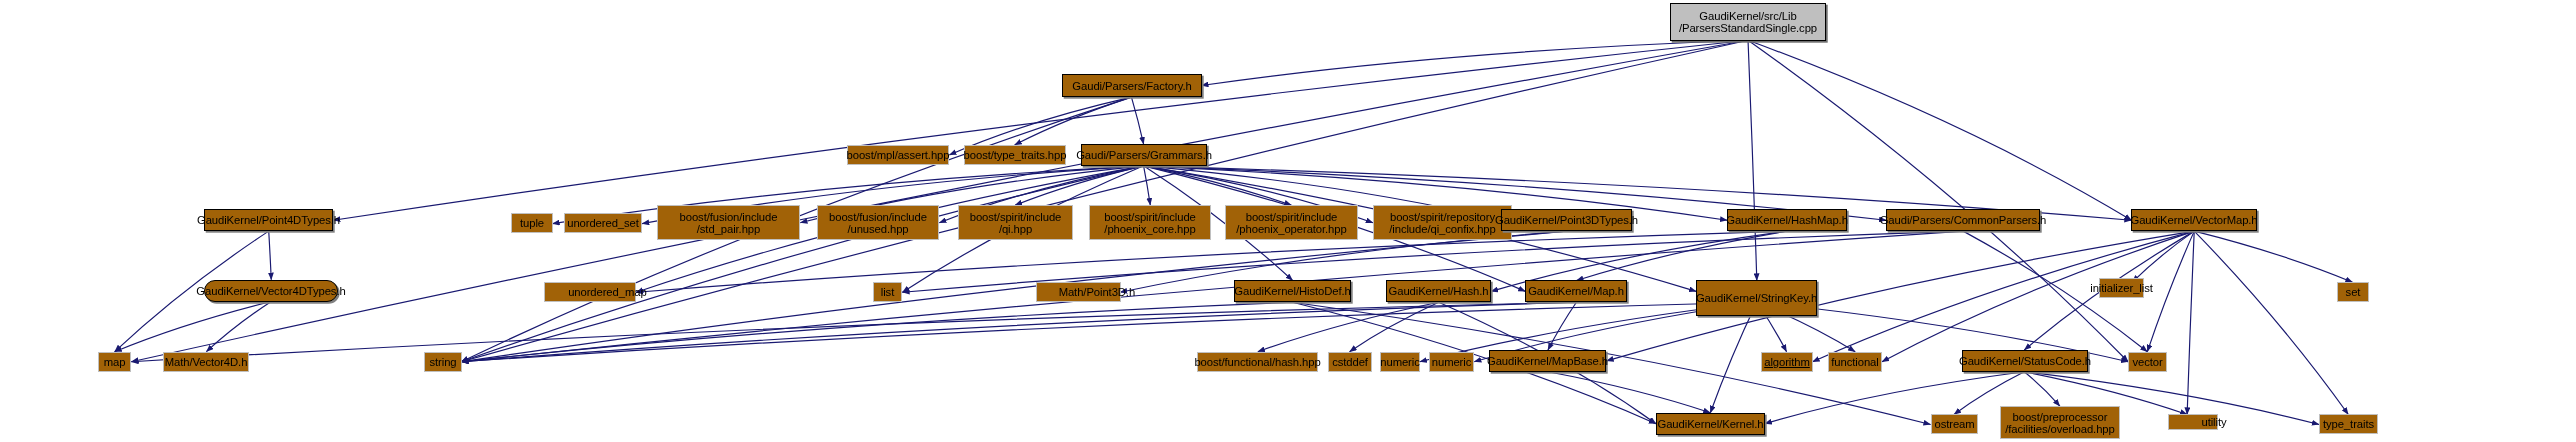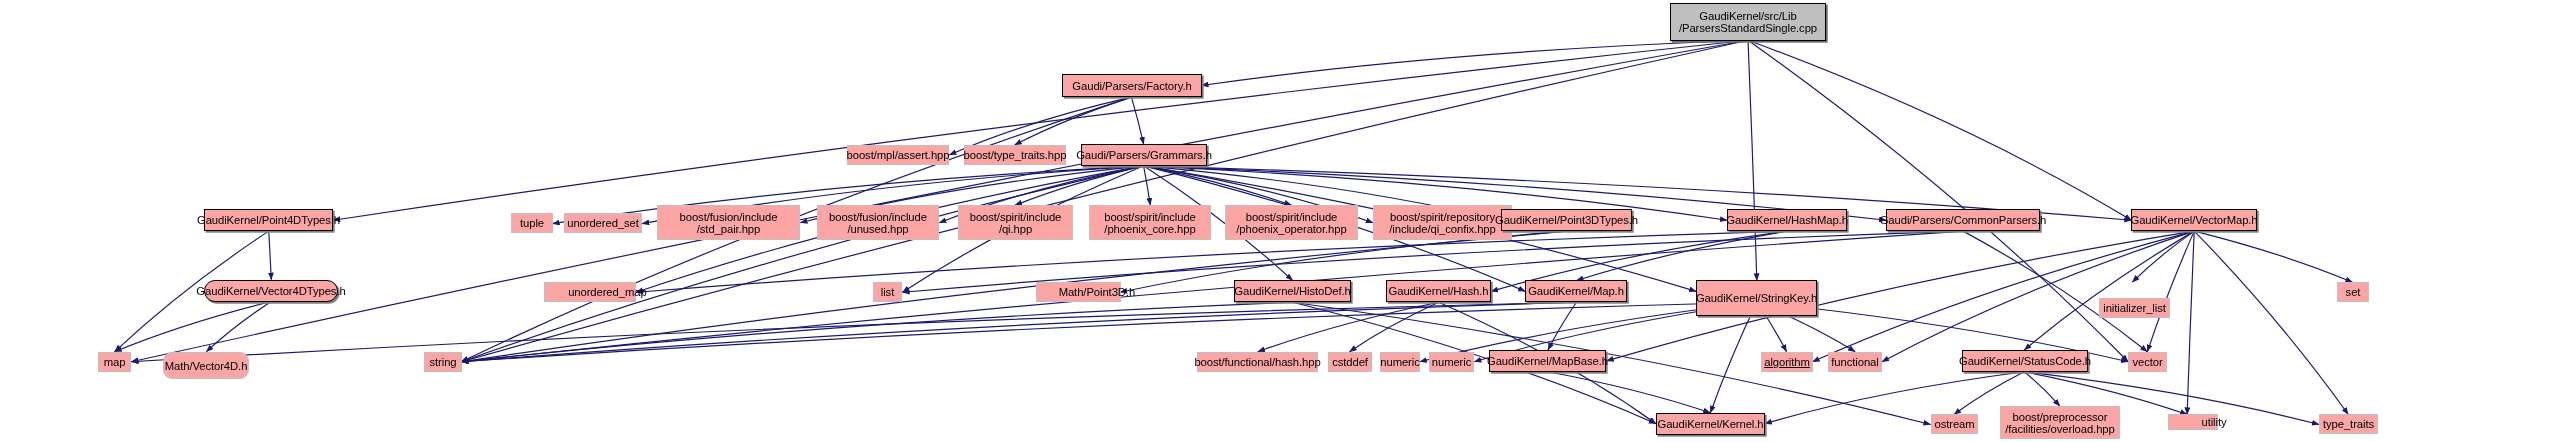--- a/index.html
+++ b/index.html
@@ -22,21 +22,21 @@
     height: 443px;
     pointer-events: none;
   }
   .node {
     position: absolute;
     box-sizing: border-box;
     display: flex;
     align-items: center;
     justify-content: center;
     text-align: center;
-    background: #fca5a5;
+    background: #a16207;
     color: #000000;
     font-size: 11.3px;
     line-height: 12px;
     letter-spacing: -0.1px;
     white-space: pre;
     padding: 0 3.3px;
   }
   
   .node.plain {
     border: 0.8px solid #c0c0c0;
@@ -165,24 +165,24 @@
       <div class="node hl" style="left: 1886px; top: 209px; width: 154px; height: 22px;"><span>Gaudi/Parsers/CommonParsers.h</span></div>
       <div class="node hl" style="left: 2131px; top: 209px; width: 126px; height: 22px;"><span>GaudiKernel/VectorMap.h</span></div>
       <div class="node hl" style="left: 204px; top: 280px; width: 134px; height: 22px; border-radius: 11px;"><span>GaudiKernel/Vector4DTypes.h</span></div>
       <div class="node plain" style="left: 544px; top: 282px; width: 92px; height: 20px; padding-left: 38px;"><span>unordered_map</span></div>
       <div class="node plain" style="left: 873px; top: 282px; width: 29px; height: 20px;"><span>list</span></div>
       <div class="node plain" style="left: 1036px; top: 282px; width: 85px; height: 20px; padding-left: 40px;"><span>Math/Point3D.h</span></div>
       <div class="node hl" style="left: 1234px; top: 280px; width: 117px; height: 22px;"><span>GaudiKernel/HistoDef.h</span></div>
       <div class="node hl" style="left: 1386px; top: 280px; width: 105px; height: 22px;"><span>GaudiKernel/Hash.h</span></div>
       <div class="node hl" style="left: 1525px; top: 280px; width: 102px; height: 22px;"><span>GaudiKernel/Map.h</span></div>
       <div class="node hl" style="left: 1696px; top: 280px; width: 121px; height: 36px;"><span>GaudiKernel/StringKey.h</span></div>
-      <div class="node plain" style="left: 2099px; top: 298px; width: 71px; height: 20px;"><span>initializer_list</span></div>
+      <div class="node plain" style="left: 2099px; top: 278px; width: 45px; height: 20px;"><span>initializer_list</span></div>
       <div class="node plain" style="left: 2337px; top: 282px; width: 32px; height: 20px;"><span>set</span></div>
       <div class="node plain" style="left: 98px; top: 352px; width: 33px; height: 20px;"><span>map</span></div>
-      <div class="node plain" style="left: 163px; top: 352px; width: 86px; height: 27px; border-radius: 9px;"><span>Math/Vector4D.h</span></div>
+      <div class="node plain" style="left: 163px; top: 352px; width: 86px; height: 20px;"><span>Math/Vector4D.h</span></div>
       <div class="node plain" style="left: 424px; top: 352px; width: 38px; height: 20px;"><span>string</span></div>
       <div class="node plain" style="left: 1197px; top: 352px; width: 121px; height: 20px;"><span>boost/functional/hash.hpp</span></div>
       <div class="node plain" style="left: 1328px; top: 352px; width: 44px; height: 20px;"><span>cstddef</span></div>
       <div class="node plain" style="left: 1380px; top: 352px; width: 40px; height: 20px;"><span>numeric</span></div>
       <div class="node plain" style="left: 1429px; top: 352px; width: 45px; height: 20px;"><span>numeric</span></div>
       <div class="node hl" style="left: 1489px; top: 350px; width: 117px; height: 22px;"><span>GaudiKernel/MapBase.h</span></div>
       <div class="node plain" style="left: 1761px; top: 352px; width: 52px; height: 20px; text-decoration: underline;"><span>algorithm</span></div>
       <div class="node plain" style="left: 1828px; top: 352px; width: 54px; height: 20px;"><span>functional</span></div>
       <div class="node hl" style="left: 1962px; top: 350px; width: 126px; height: 22px;"><span>GaudiKernel/StatusCode.h</span></div>
       <div class="node plain" style="left: 2128px; top: 352px; width: 39px; height: 20px;"><span>vector</span></div>

